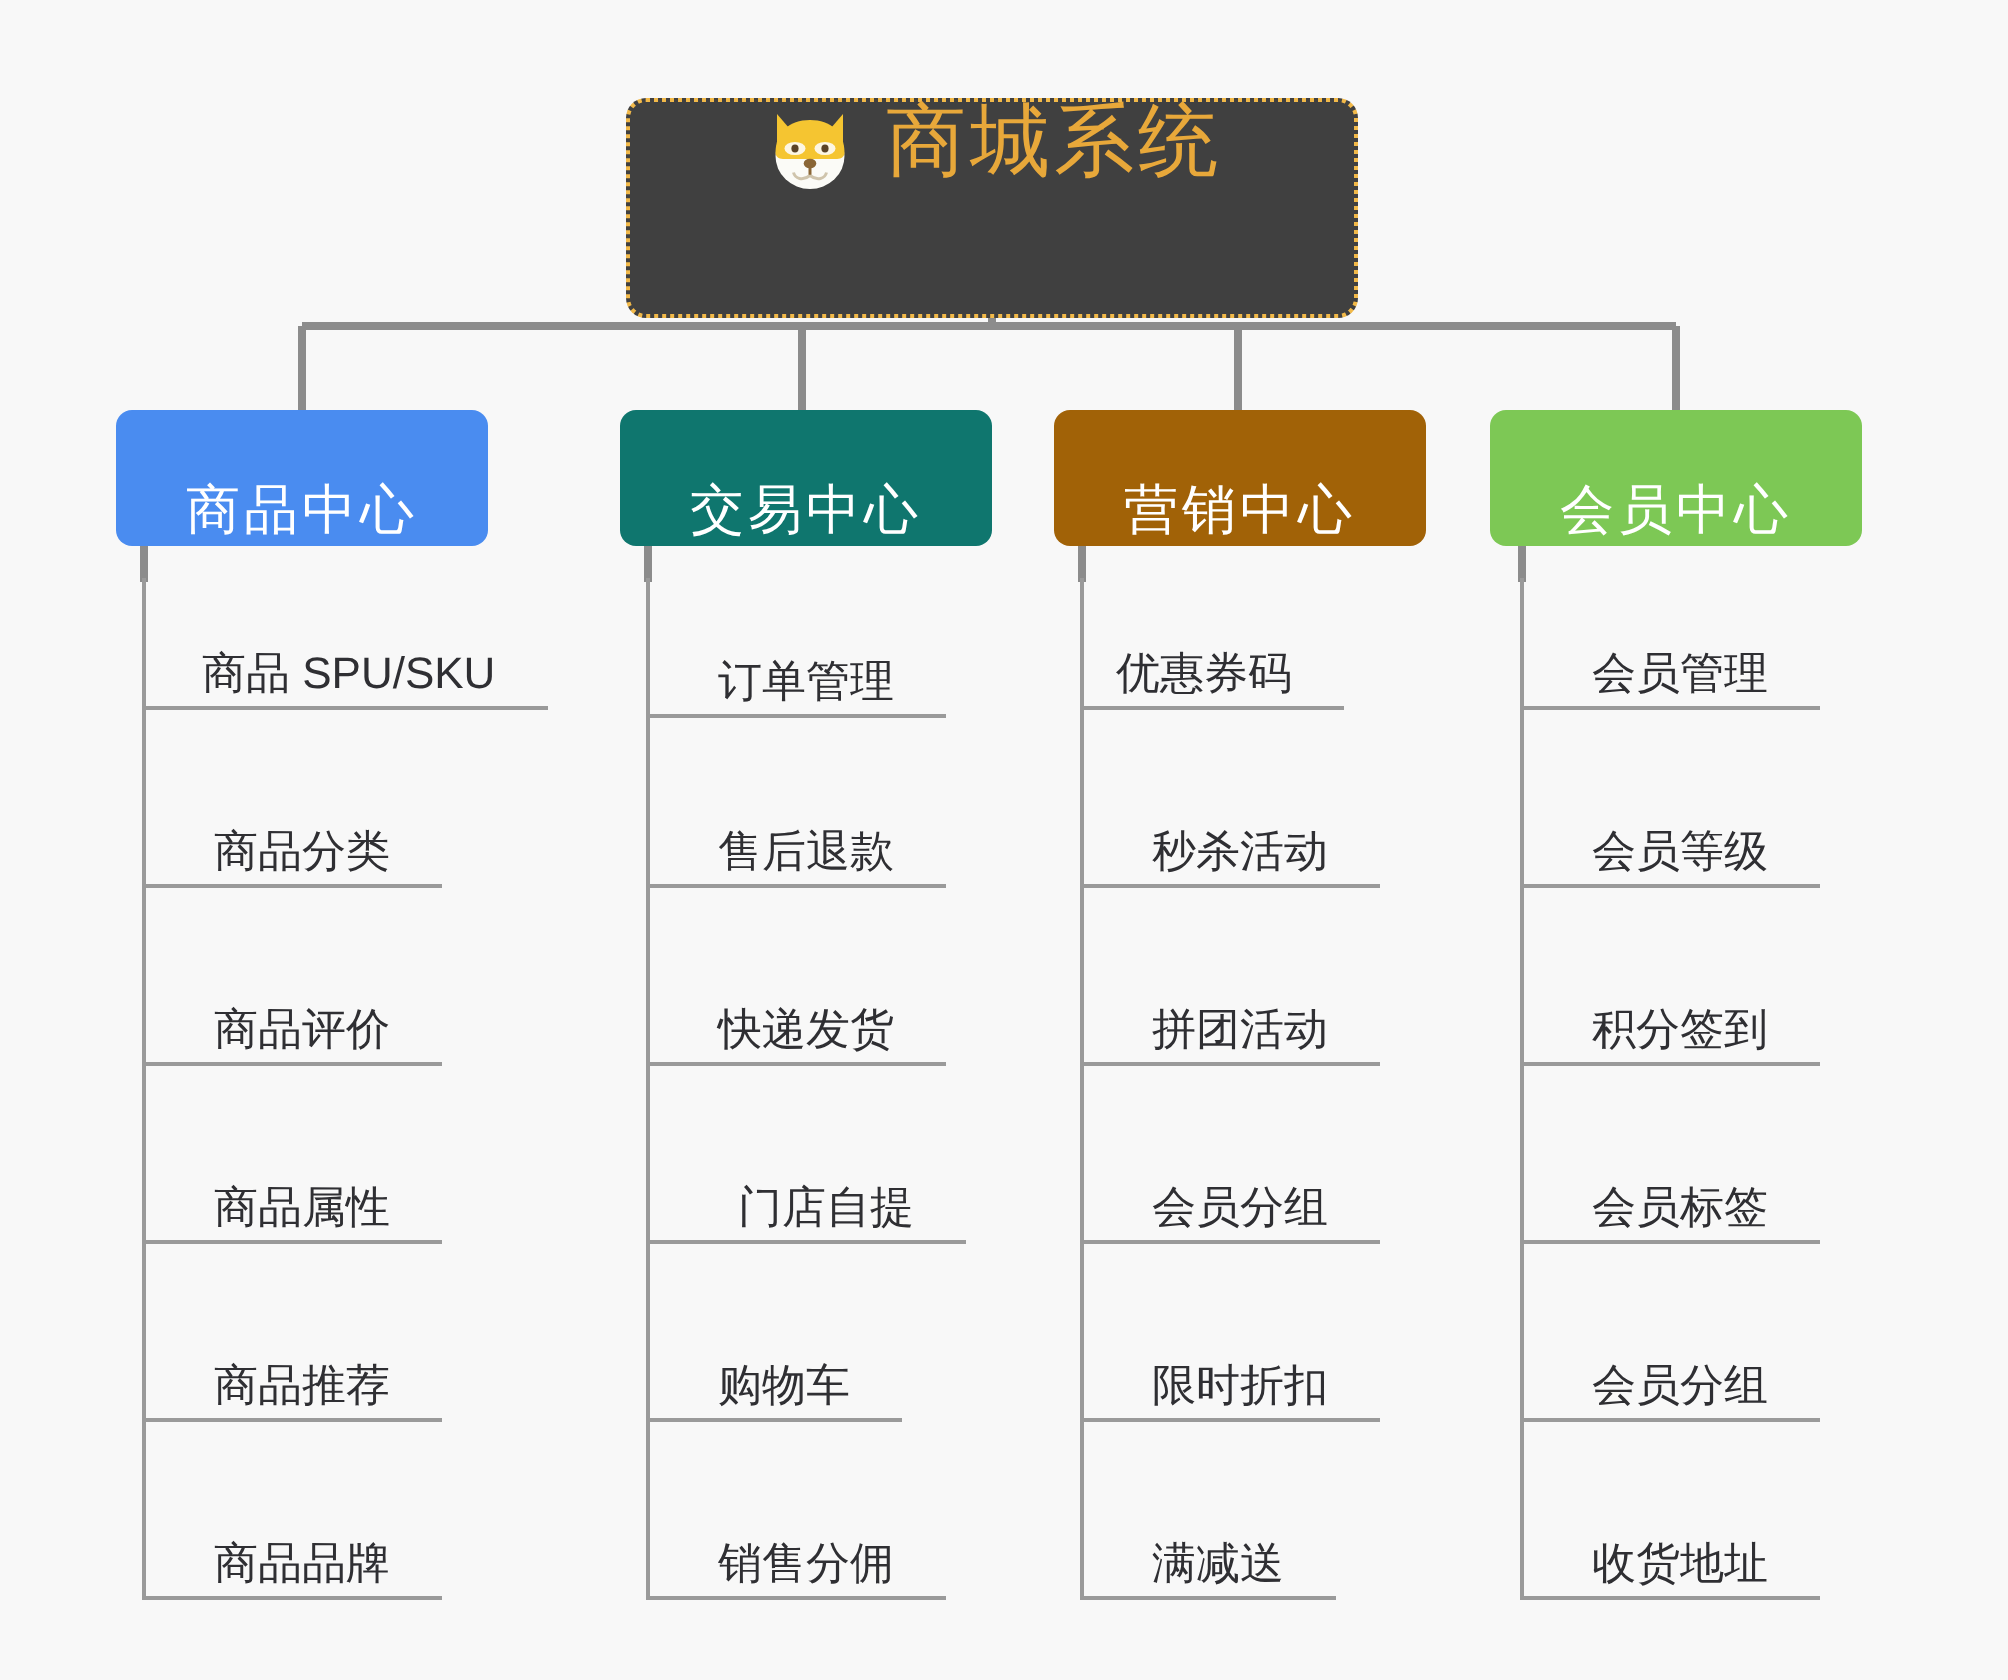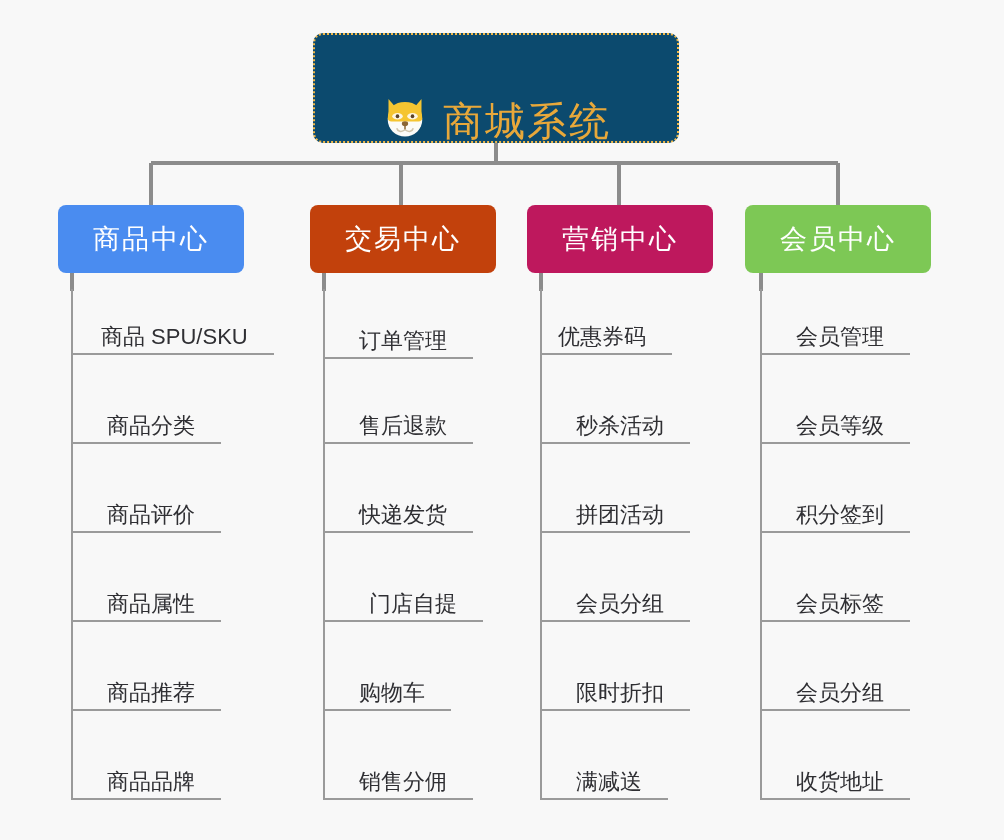--- a/index.html
+++ b/index.html
@@ -17,29 +17,29 @@
   #canvas {
     position: relative;
     width: 1004px;
     height: 840px;
   }
 
   
   .root-node {
     position: absolute;
     left: 313px;
-    top: 33px;
+    top: 49px;
     width: 366px;
     height: 110px;
     box-sizing: border-box;
-    background: #0c4a6e;
+    background: #404040;
     border: 2px dotted #f2b949;
     border-radius: 10px;
     display: flex;
-    align-items: flex-end;
+    align-items: flex-start;
     justify-content: center;
     gap: 14px;
   }
   .root-icon {
     width: 48px;
     height: 48px;
     flex: 0 0 auto;
     display: block;
   }
   .root-title {
@@ -61,21 +61,21 @@
   }
 
   
   .cat-box {
     position: absolute;
     top: 205px;
     width: 186px;
     height: 68px;
     border-radius: 8px;
     display: flex;
-    align-items: center;
+    align-items: flex-end;
     justify-content: center;
     color: #ffffff;
     font-size: 27px;
     letter-spacing: 2px;
     box-sizing: border-box;
   }
 
   
   .branch {
     position: absolute;
@@ -232,22 +232,22 @@
         </div>
         <div class="leaf" style="top: 467px;">
           <span class="leaf-label">收货地址</span>
         </div>
       </div>
     </div>
 
 <div class="cat-box" style="left: 58px; background: rgb(74, 140, 240);">
       <span>商品中心</span>
     </div>
-    <div class="cat-box" style="left: 310px; background: #c2410c;">
+    <div class="cat-box" style="left: 310px; background: #0f766e;">
       <span>交易中心</span>
     </div>
-    <div class="cat-box" style="left: 527px; background: #be185d;">
+    <div class="cat-box" style="left: 527px; background: #a16207;">
       <span>营销中心</span>
     </div>
     <div class="cat-box" style="left: 745px; background: rgb(125, 200, 85);">
       <span>会员中心</span>
     </div>
   </div>
 
 </body></html>

